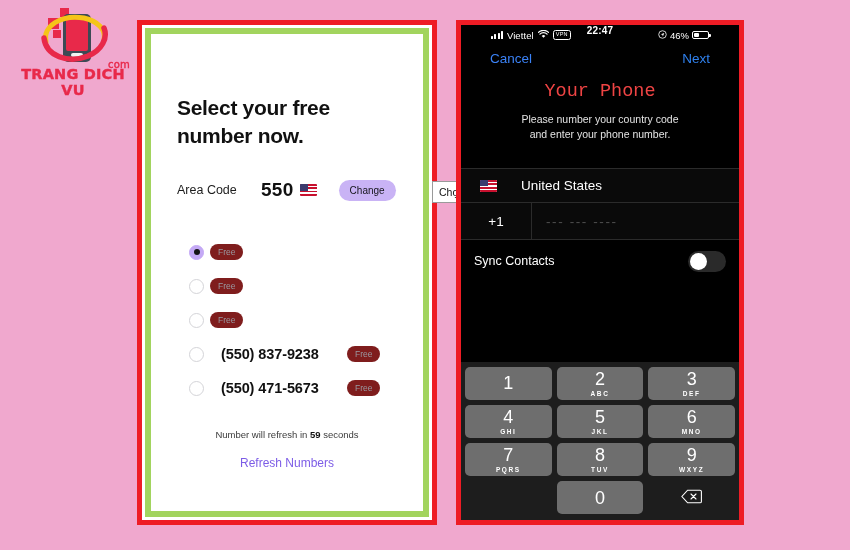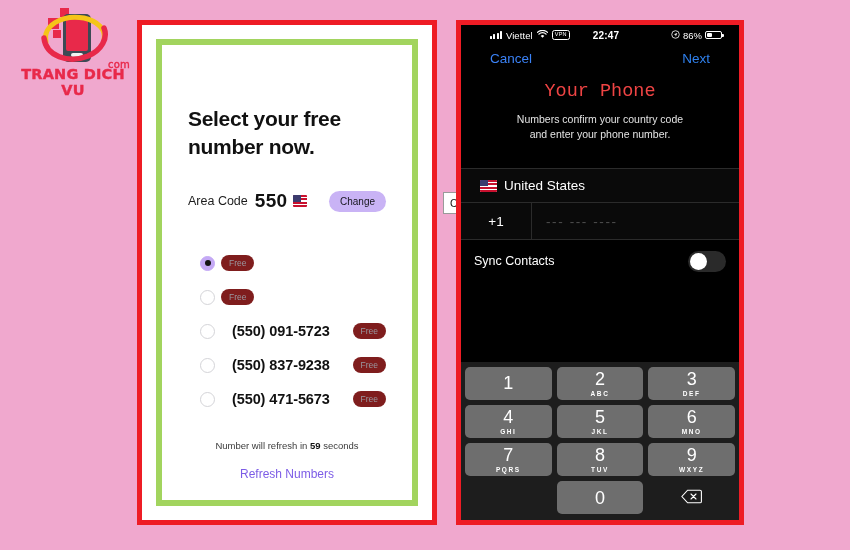--- a/index.html
+++ b/index.html
@@ -90,21 +90,21 @@
   
   #left-panel {
     position: absolute;
     left: 137px;
     top: 20px;
     width: 300px;
     height: 505px;
     box-sizing: border-box;
     border: 5px solid #EE1C25;
     background: #ffffff;
-    padding: 14px;
+    padding: 3px;
   }
   #left-inner {
     box-sizing: border-box;
     width: 100%;
     height: 100%;
     border: 6px solid #A2D45E;
     background: #ffffff;
     position: relative;
   }
   #left-content {
@@ -270,27 +270,25 @@
     position: absolute;
     inset: 0;
     background: #000000;
     overflow: hidden;
     display: flex;
     flex-direction: column;
   }
   .statusbar {
     height: 20px;
     display: flex;
-    align-items: center;
-    padding: 0 17px;
+    padding: 0 30px;
     color: #ffffff;
     font-size: 9.5px;
     flex: none;
     position: relative;
-    margin-left: 12px;
   }
   .sb-left { display: flex; align-items: center; gap: 4px; }
   .bars { display: flex; align-items: flex-end; gap: 1.3px; height: 8px; }
   .bars i { width: 2px; background: #fff; display: block; border-radius: 0.5px; }
   .bars i:nth-child(1) { height: 3.5px; }
   .bars i:nth-child(2) { height: 5px; }
   .bars i:nth-child(3) { height: 6.5px; }
   .bars i:nth-child(4) { height: 8px; }
   .carrier { font-size: 9.5px; letter-spacing: 0.1px; }
   .vpn-badge {
@@ -381,21 +379,21 @@
   .country-row {
     margin-top: 26px;
     border-top: 1px solid #2b2b2b;
     border-bottom: 1px solid #2b2b2b;
     height: 33px;
     display: flex;
     align-items: center;
     padding: 0 13px;
     color: #ffffff;
     font-size: 13.5px;
-    gap: 7px;
+    gap: 24px;
     background: #0a0a0a;
   }
   .input-row {
     height: 36px;
     display: flex;
     align-items: stretch;
     border-bottom: 1px solid #2b2b2b;
     background: #0a0a0a;
     position: relative;
   }
@@ -526,21 +524,20 @@
           <span class="free-badge">Free</span>
         </div>
 
         <div class="num-row">
           <span class="radio"></span>
           <span class="free-badge">Free</span>
         </div>
 
         <div class="num-row">
           <span class="radio"></span>
-          <span class="num-text">(550) 091-5723</span>
           <span class="free-badge">Free</span>
         </div>
 
         <div class="num-row">
           <span class="radio"></span>
           <span class="num-text">(550) 837-9238</span>
           <span class="free-badge">Free</span>
         </div>
 
         <div class="num-row">
@@ -582,35 +579,35 @@
         <span class="vpn-badge">VPN</span>
       </div>
       <div class="sb-time">22:47</div>
       <div class="sb-right">
         <span>
           <svg width="9" height="9" viewBox="0 0 10 10">
             <circle cx="5" cy="5" r="4.2" stroke="#fff" stroke-width="0.9" fill="none"></circle>
             <path d="M3.1 4.8 L7 3.2 L5.4 7.1 L4.8 5.4 Z" fill="#fff"></path>
           </svg>
         </span>
-        <span class="batt-pct">86%</span>
+        <span class="batt-pct">46%</span>
         <span class="batt">
             <i></i>
           </span>
       </div>
     </div>
 
     <div class="navbar">
       <button class="navbtn">Cancel</button>
       <button class="navbtn right">Next</button>
     </div>
 
     <div class="phone-title">Your Phone</div>
     <div class="phone-sub">
-      <span>Numbers confirm your country code</span><br>
+      <span>Please number your country code</span><br>
       <span>and enter your phone number.</span>
     </div>
 
     <div class="country-row">
       <span class="flag-img">
         <span class="stripes"></span>
           <span class="canton"></span>
       </span>
       <span>United States</span>
     </div>

